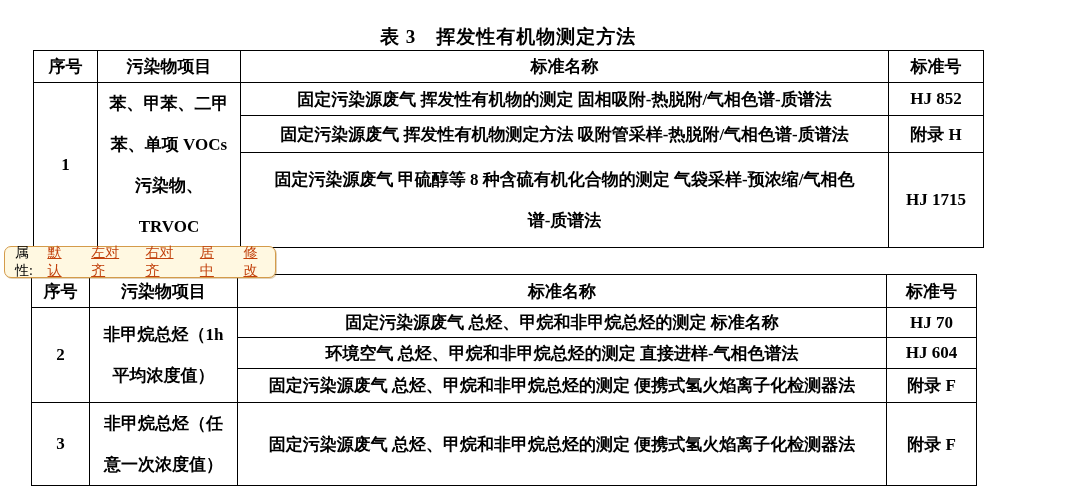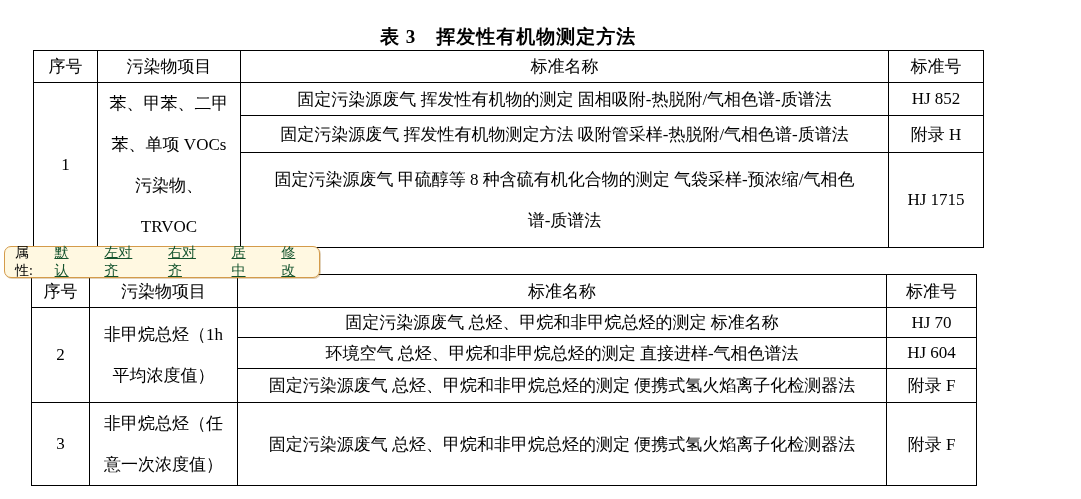--- a/index.html
+++ b/index.html
@@ -2,31 +2,31 @@
 <html><head>
 <meta charset="utf-8">
 <style>
   html,body{margin:0;padding:0;background:#fff;}
   .page{position:relative;width:1081px;height:499px;background:#ffffff;overflow:hidden;
         font-family:"Liberation Serif","DejaVu Serif",serif;color:#000;}
   .doc-title{position:absolute;top:24px;left:33px;width:950px;text-align:center;
              font-size:19px;font-weight:bold;letter-spacing:1px;}
   table{border-collapse:collapse;table-layout:fixed;position:absolute;background:#fff;}
   td,th{border:1px solid #000;text-align:center;vertical-align:middle;
-        font-weight:normal;font-size:17px;padding:0 5px;overflow:hidden;}
+        font-weight:bold;font-size:17px;padding:0 5px;overflow:hidden;}
   .wrap{white-space:pre-line;line-height:41px;}
   #table1{left:33px;top:50px;width:950px;}
   #table2{left:31px;top:274px;width:945px;}
-  .popup{position:absolute;left:4px;top:246px;width:316px;height:32px;box-sizing:border-box;
+  .popup{position:absolute;left:4px;top:246px;width:272px;height:32px;box-sizing:border-box;
          background:#FFF8E1;border:1px solid #D49B4A;border-radius:7px;
          box-shadow:1px 1px 0 rgba(170,125,60,0.35);
          display:flex;align-items:center;padding:0 10px;z-index:5;
          font-size:14px;}
   .popup-label{color:#000;}
-  .plink{color:#14532d;text-decoration:underline;cursor:pointer;margin-left:22px;}
+  .plink{color:#c2410c;text-decoration:underline;cursor:pointer;margin-left:22px;}
   .plink.first{margin-left:8px;}
 </style>
 </head>
 <body>
 
 <div class="page">
 
   <div class="doc-title">表 3　挥发性有机物测定方法</div>
 
   <table id="table1">

